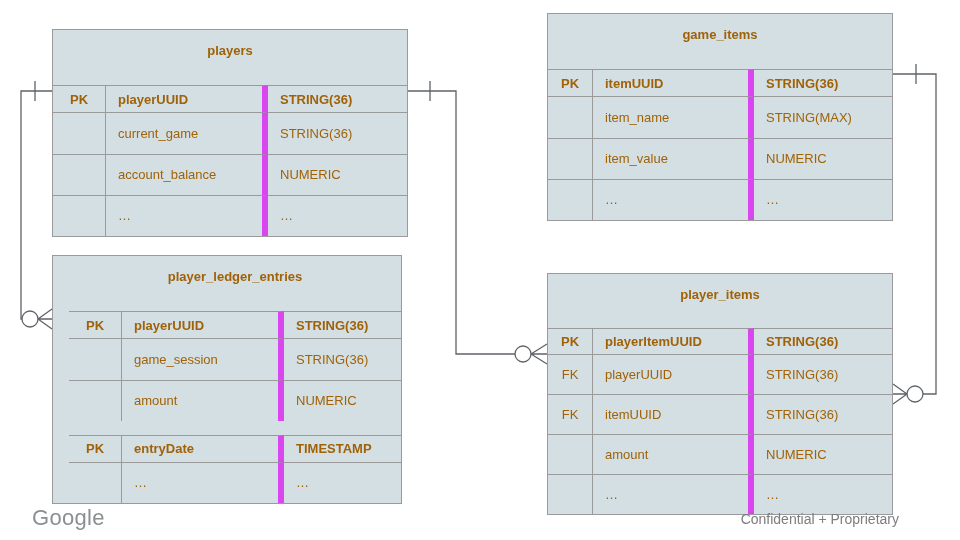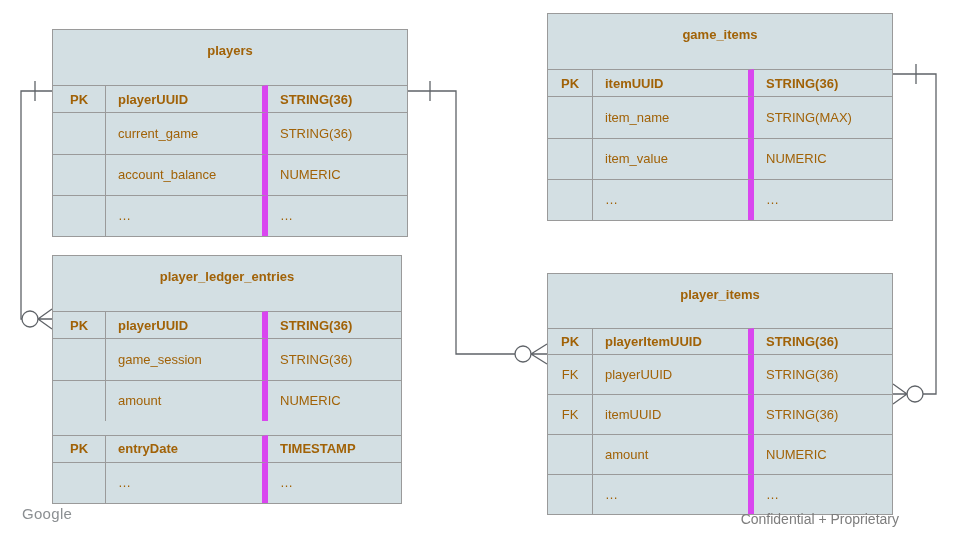--- a/index.html
+++ b/index.html
@@ -45,22 +45,22 @@
     white-space: nowrap;
     overflow: hidden;
   }
   .c.key  { justify-content: center; border-right: 1px solid #9a9a9a; }
   .c.name { padding-left: 12px;      border-right: 6px solid #d946ef; }
   .c.type { padding-left: 12px; }
   .r.pk .c { font-weight: bold; margin-top: 14px; }
 
   
   .brand {
-    position: absolute; left: 22px; top: 505px;
-    font-size: 15px; color: #8b8f92; letter-spacing: 0.3px;
+    position: absolute; left: 32px; top: 505px;
+    font-size: 22px; color: #8b8f92; letter-spacing: 0.3px;
   }
   .confidential {
     position: absolute; right: 61px; top: 511px;
     font-size: 14px; color: #7d7d7d;
   }
 </style>
 </head>
 <body>
 
 <div class="canvas">
@@ -130,21 +130,21 @@
       <div class="c name">item_value</div>
       <div class="c type">NUMERIC</div>
     </div>
     <div class="r">
       <div class="c key"></div>
       <div class="c name">…</div>
       <div class="c type">…</div>
     </div>
   </div>
 
-  <div class="tbl left-cols rows6" style="left:52px; top:255px; width:350px; height:249px;">
+  <div class="tbl left-cols rows6" style="left:52px; top:255px; width:350px; height:249px;padding-left:16px;">
     <div class="thead">player_ledger_entries</div>
     <div class="r pk">
       <div class="c key">PK</div>
       <div class="c name">playerUUID</div>
       <div class="c type">STRING(36)</div>
     </div>
     <div class="r">
       <div class="c key"></div>
       <div class="c name">game_session</div>
       <div class="c type">STRING(36)</div>

